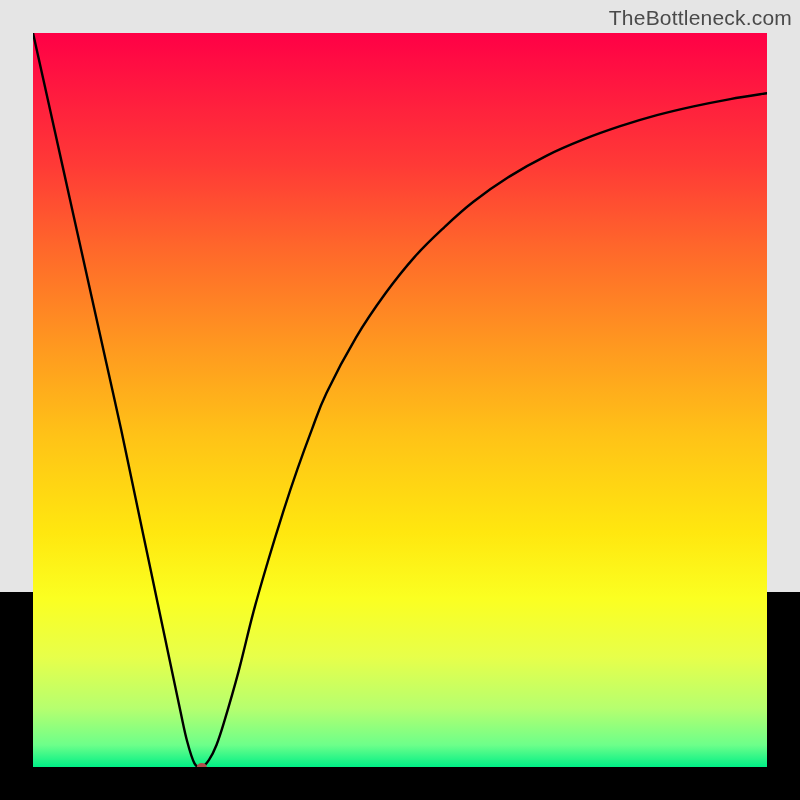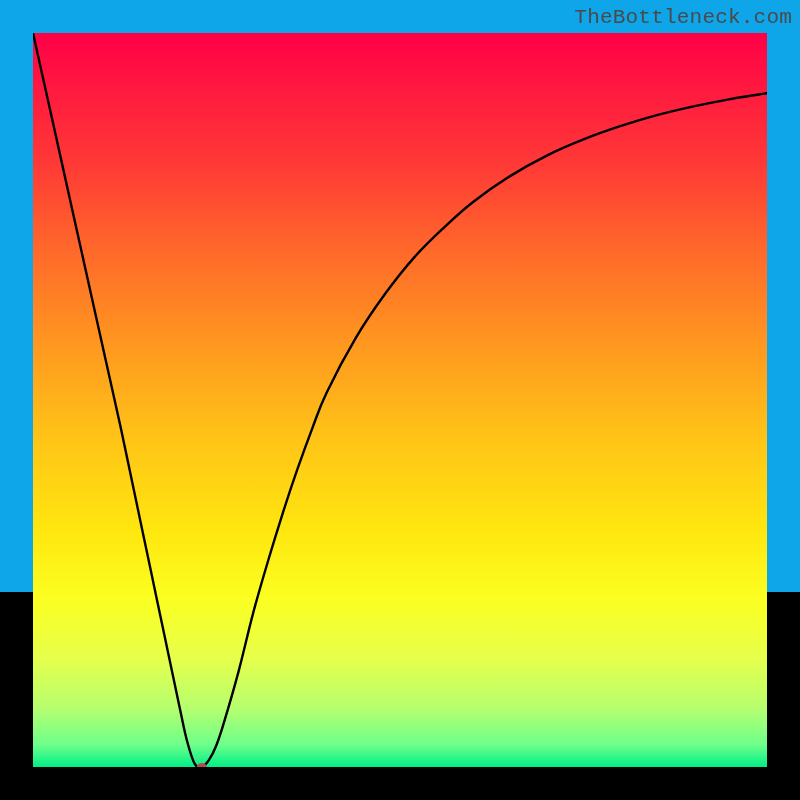--- a/index.html
+++ b/index.html
@@ -8,22 +8,21 @@
     width: 800px;
     height: 800px;
     overflow: hidden;
     background: #000;
     font-family: Arial, Helvetica, sans-serif;
   }
   .frame {
     position: relative;
     width: 800px;
     height: 592px;
-    background: #0ea5e9;
-    font-family: Liberation Mono, monospace;
+    background: #e5e5e5;
   }
   .plot-area {
     position: absolute;
     left: 33px;
     top: 33px;
     width: 734px;
     height: 734px;
     
   }
   .watermark {

